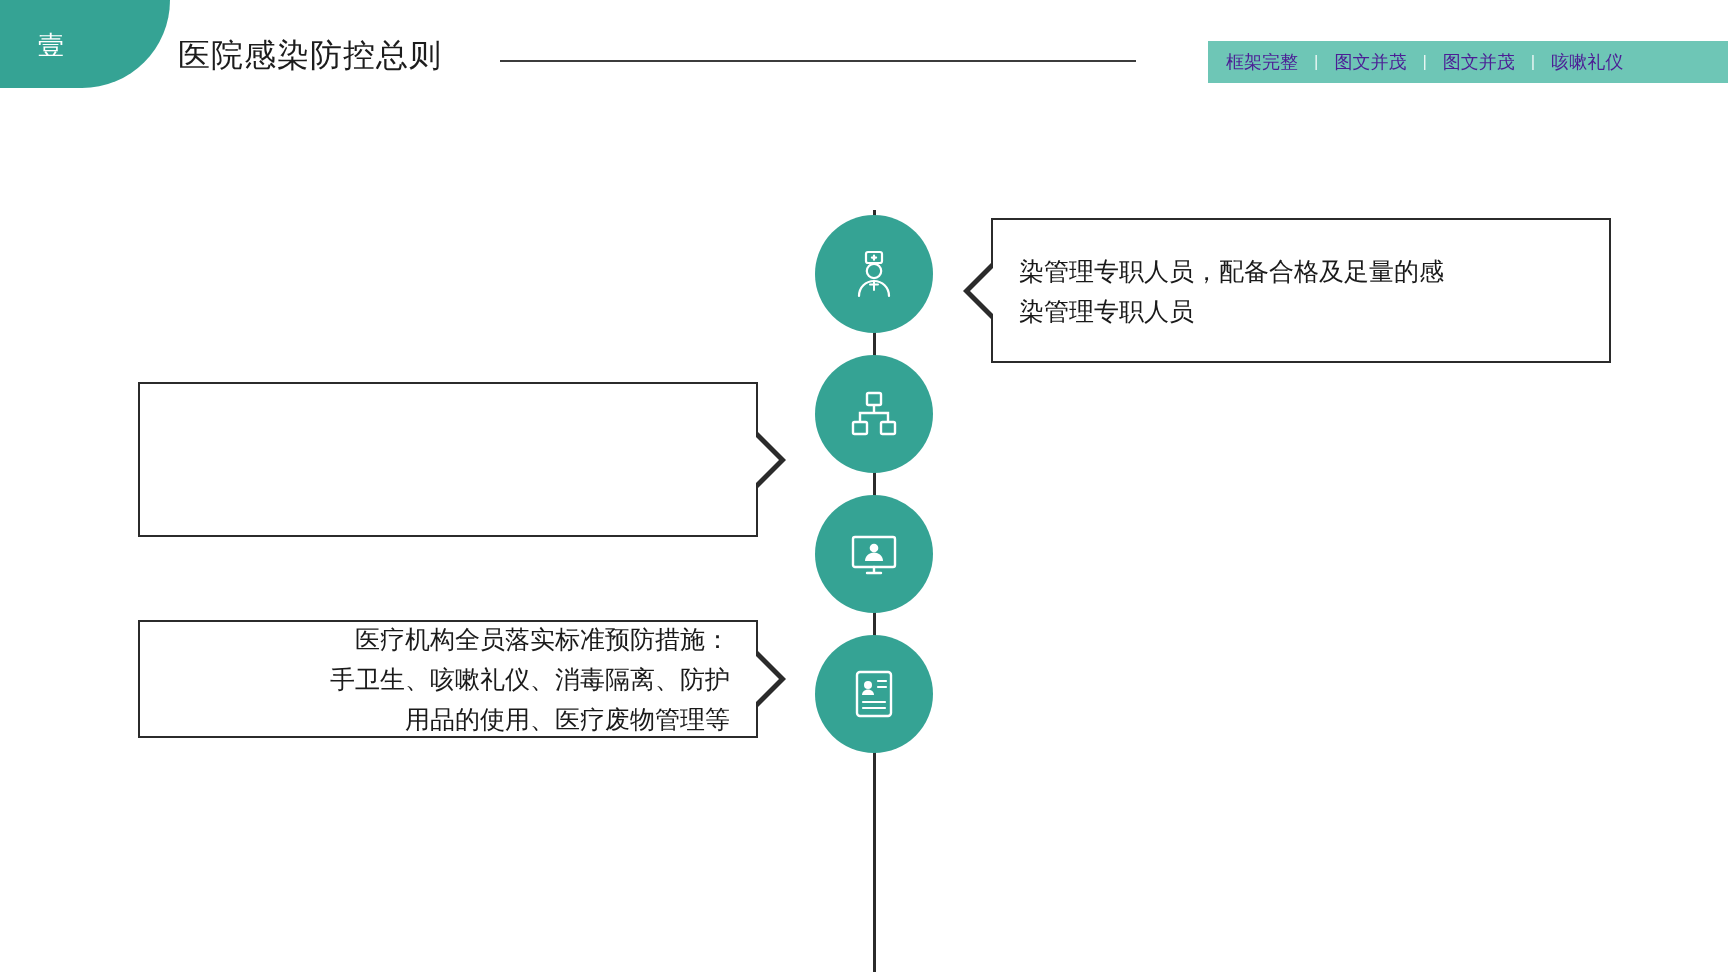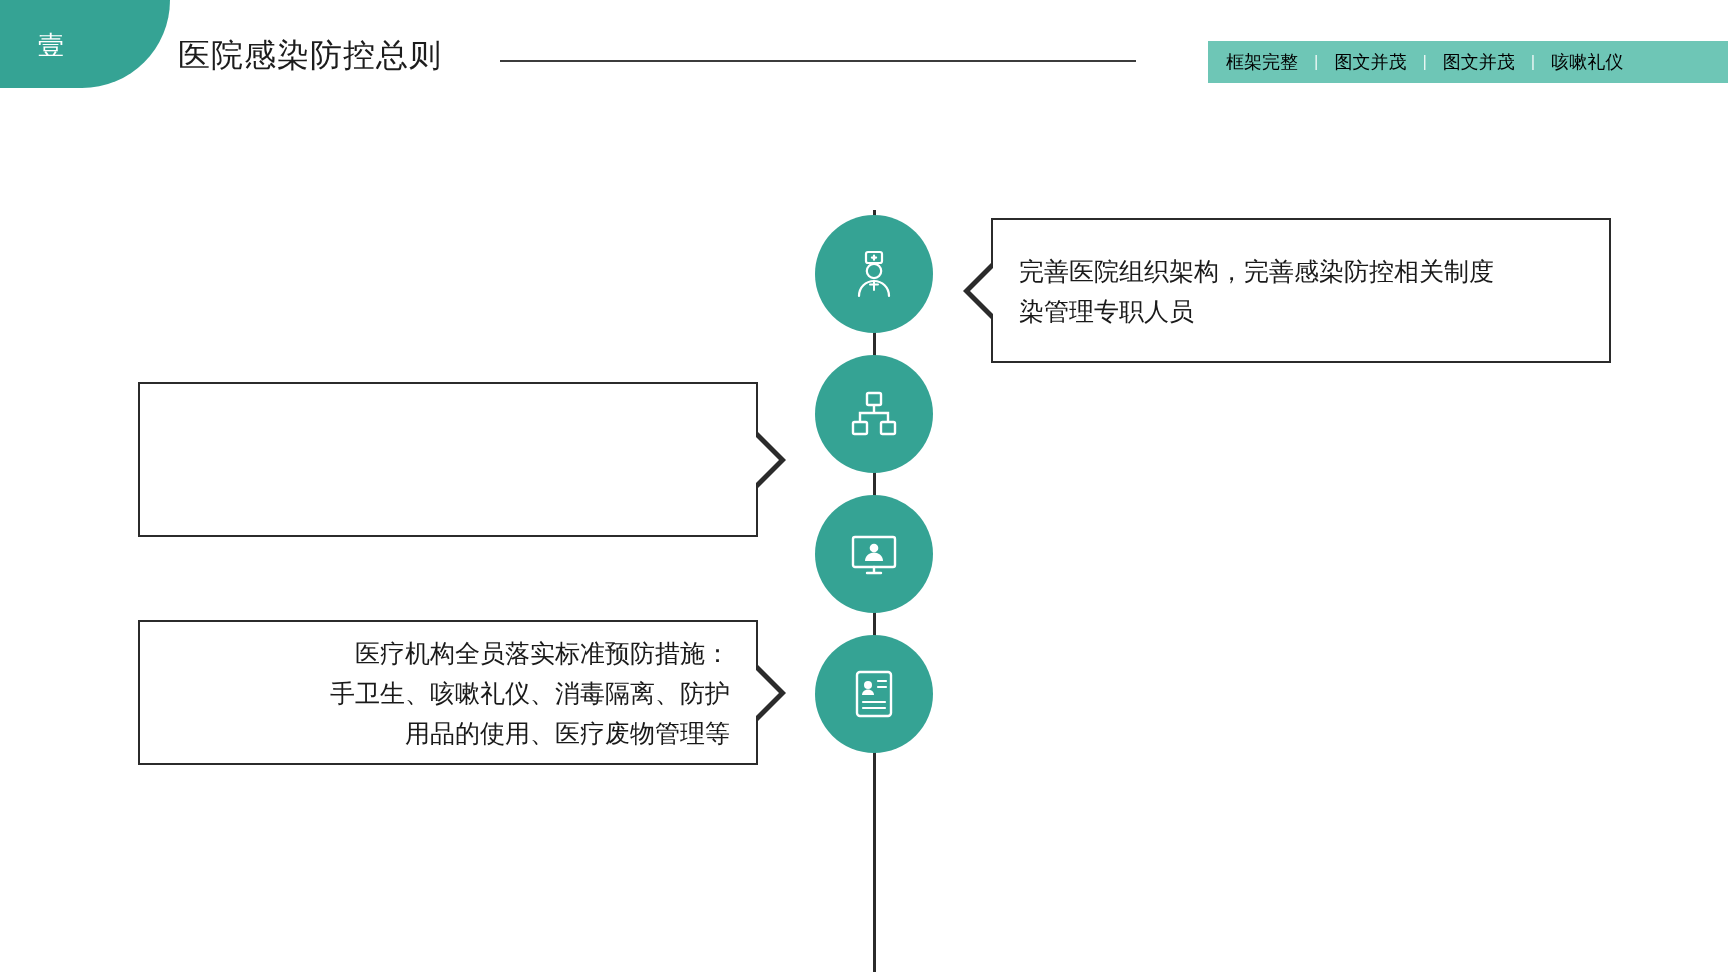--- a/index.html
+++ b/index.html
@@ -62,21 +62,21 @@
     width: 520px;
     height: 42px;
     background: #6ec6b6;
     display: flex;
     align-items: center;
     padding-left: 18px;
     box-sizing: border-box;
     overflow: hidden;
   }
   .tag-item {
-    color: #000000;
+    color: #4c1d95;
     font-size: 18px;
     line-height: 22px;
     max-width: 95px;
     word-break: break-all;
   }
   .tag-sep {
     color: #ffffff;
     font-size: 17px;
     opacity: .85;
     margin: 0 16px;
@@ -240,29 +240,29 @@
         <circle cx="20" cy="17" r="4" fill="#fff"></circle>
         <path d="M14 27c0-3.3 2.7-5.6 6-5.6s6 2.3 6 5.6z" fill="#fff"></path>
         <path d="M30 13h8M30 19h8" stroke="#fff" stroke-width="2.2" stroke-linecap="round"></path>
         <path d="M15 34h22M15 40h22" stroke="#fff" stroke-width="2.2" stroke-linecap="round"></path>
       </svg>
     </span>
   </div>
 
   <div class="callout right" style="left:991px; top:123px; width:620px; height:145px;">
     <span class="notch"></span>
-    <div class="callout-text">完善医院组织架构，完善感染防控相关制度
+    <div class="callout-text">染管理专职人员，配备合格及足量的感
 染管理专职人员</div>
   </div>
 
   <div class="callout left" style="left:138px; top:287px; width:620px; height:155px;">
     <span class="notch"></span>
   </div>
 
 
-  <div class="callout left" style="left:138px; top:525px; width:620px; height:145px;">
+  <div class="callout left" style="left:138px; top:525px; width:620px; height:118px;">
     <span class="notch"></span>
     <div class="callout-text">医疗机构全员落实标准预防措施：
 手卫生、咳嗽礼仪、消毒隔离、防护
 用品的使用、医疗废物管理等</div>
   </div>
 
 </div>
 
 </body></html>

